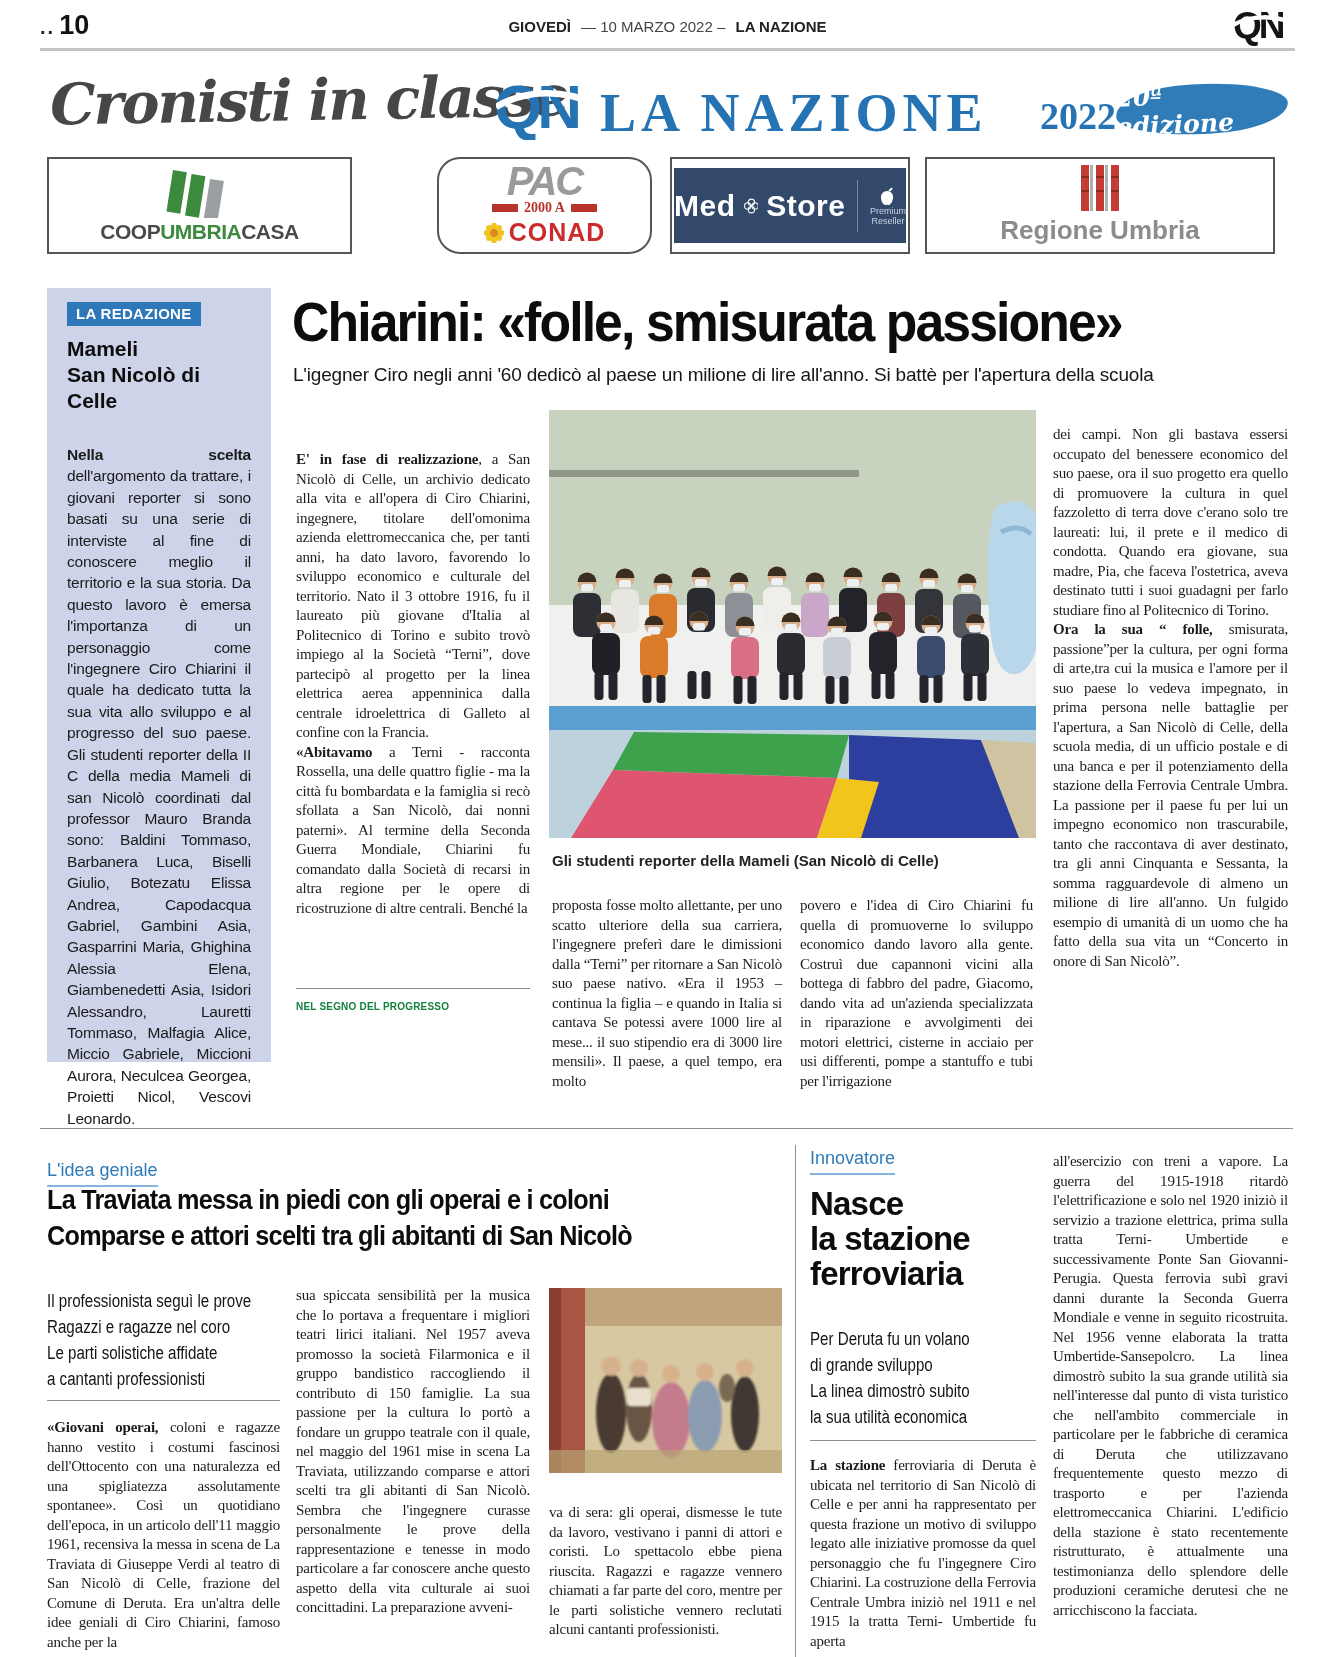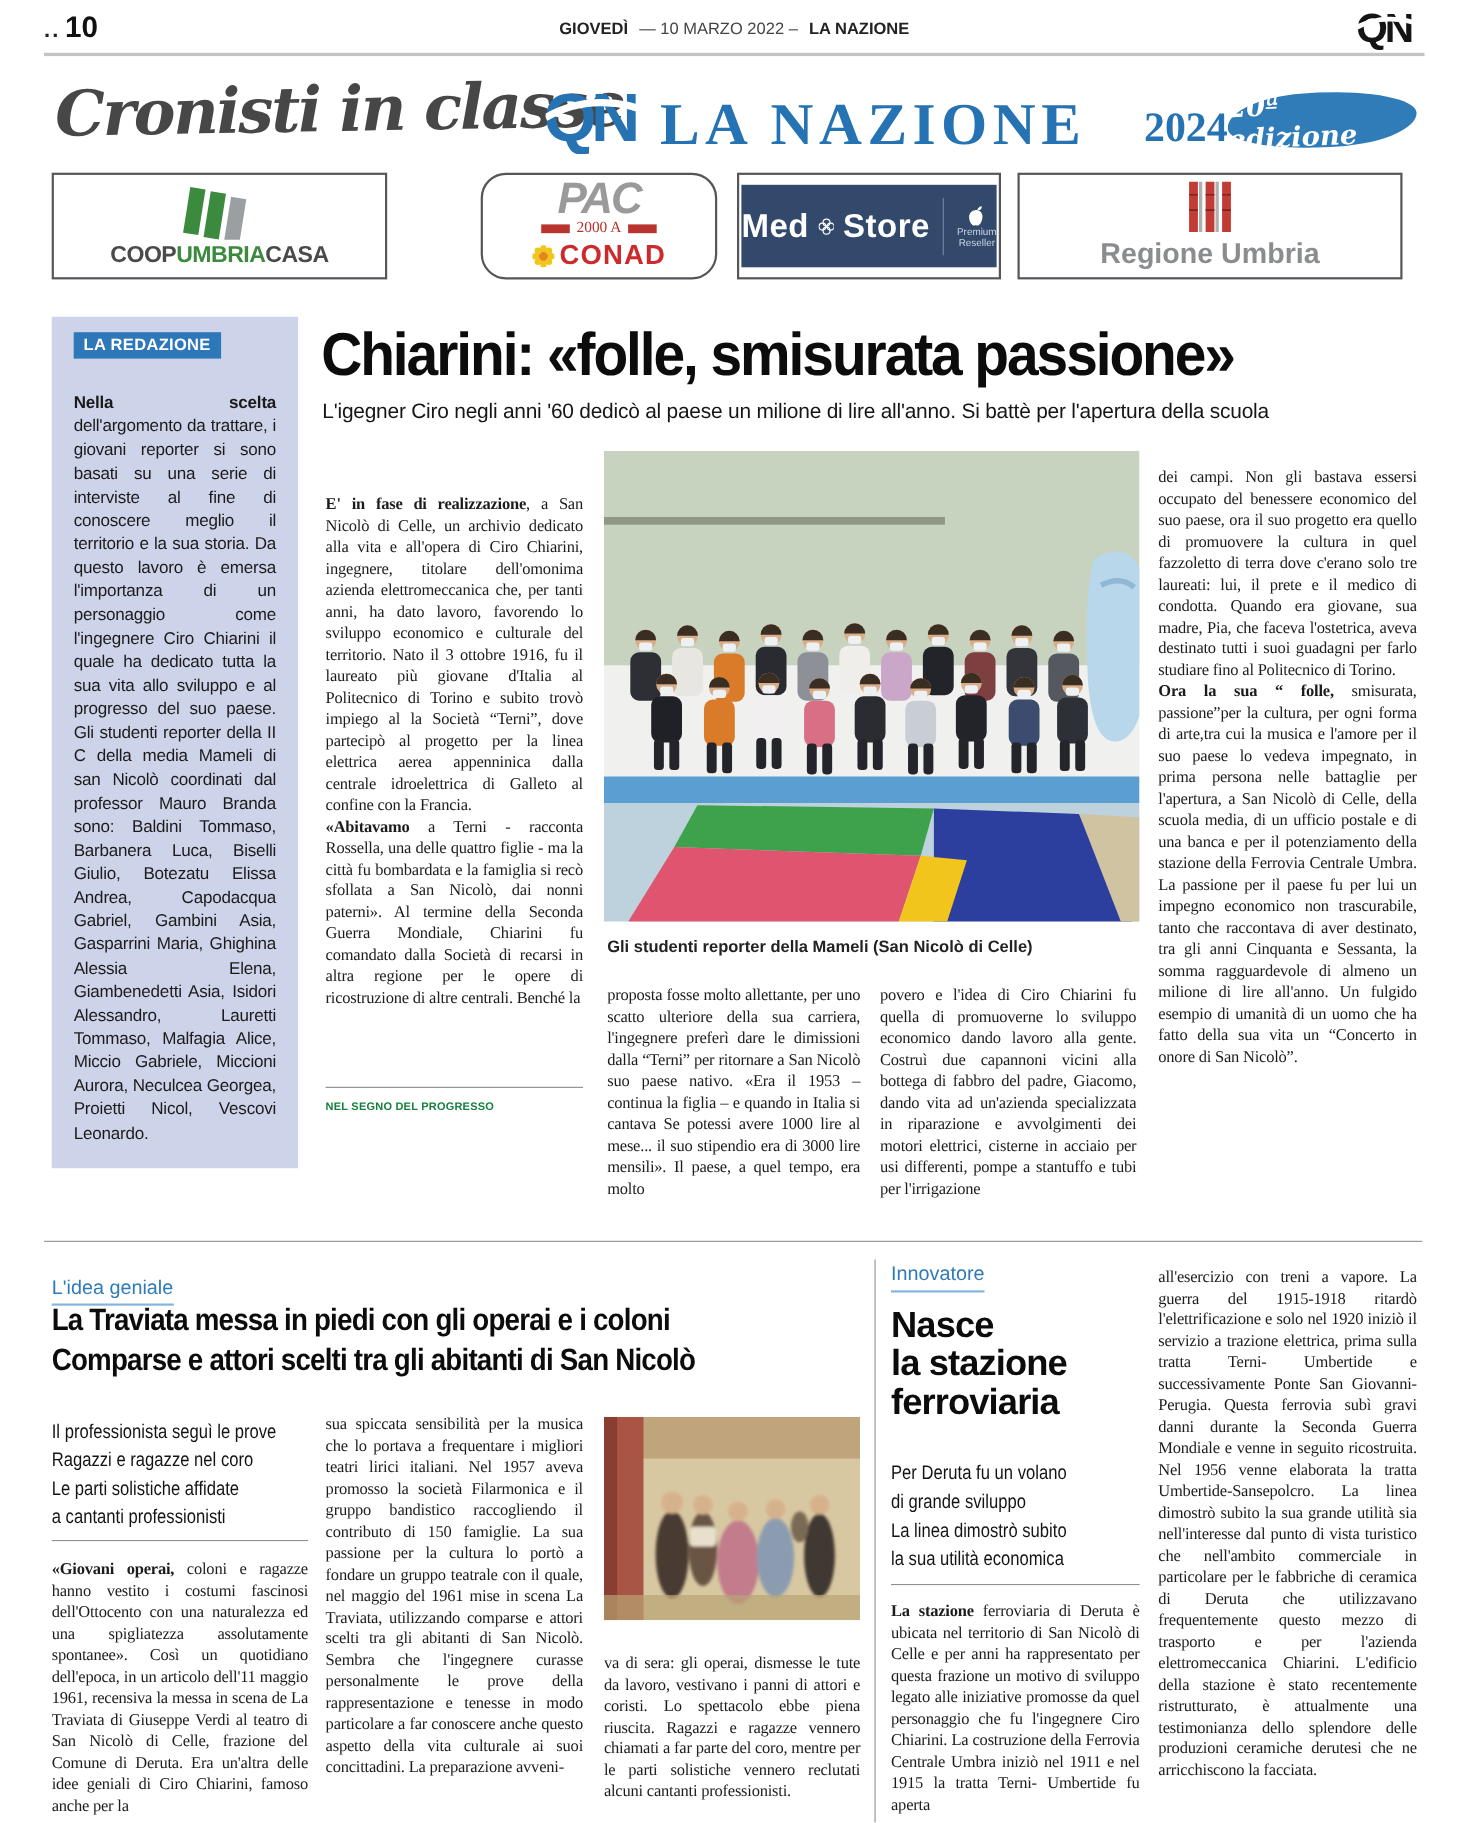--- a/index.html
+++ b/index.html
@@ -28,21 +28,21 @@
                  font-family:"DejaVu Serif",serif;font-style:italic;font-weight:bold;font-size:25px;}
 
   
   .sponsor{top:157px;height:97px;border:2px solid #55565a;background:#fff;box-sizing:border-box;
            display:flex;flex-direction:column;align-items:center;justify-content:center;}
   .coop-text{font-size:21px;font-weight:800;letter-spacing:-0.5px;color:#4a4a4a;margin-top:2px;}
   .coop-text .green{color:#3c8a3e;}
   .pac-name{font-size:40px;line-height:34px;font-weight:900;font-style:italic;color:#9a9a9a;letter-spacing:-2px;}
   .pac-sub{display:flex;align-items:center;gap:6px;margin:2px 0;}
   .pac-sub .bar{width:26px;height:8px;background:#b8342e;}
-  .pac-sub .t{color:#b8342e;font-size:14px;font-weight:normal;font-family:"Liberation Serif",serif;}
+  .pac-sub .t{color:#b8342e;font-size:14px;font-weight:bold;font-family:"Liberation Serif",serif;}
   .conad-row{display:flex;align-items:center;gap:5px;}
   .conad-row .t{font-size:25px;font-weight:900;color:#cd2a2c;letter-spacing:1px;}
   .med-inner{width:232px;height:75px;background:#33496b;display:flex;align-items:center;justify-content:center;gap:8px;}
   .med-word{color:#fff;font-size:30px;font-weight:bold;letter-spacing:0.5px;}
   .med-div{width:1px;height:52px;background:#7487a7;margin:0 4px;}
   .med-right{display:flex;flex-direction:column;align-items:center;color:#c9d3e3;font-size:9px;line-height:10px;}
   .regione-label{font-size:26px;font-weight:bold;color:#8a8c8e;margin-top:4px;}
 
   
   .sidebar{left:47px;top:288px;width:224px;height:774px;background:#cdd3e9;box-sizing:border-box;
@@ -117,21 +117,21 @@
     <path d="M0,21 C18,11 42,11 62,20" stroke="#fff" stroke-width="4.5" fill="none"></path>
   </svg>
   <div class="abs rule-top"></div>
 
   <div class="abs script-title">Cronisti in classe</div>
   <svg class="abs" style="left:496px;top:72px;" width="102" height="68" viewBox="0 0 102 68">
     <text x="-2" y="56" font-family="Liberation Sans, sans-serif" font-weight="bold" font-size="62" fill="#2573b3" letter-spacing="-5">QN</text>
     <path d="M0,35 C30,17 68,17 102,33" stroke="#fff" stroke-width="6.5" fill="none"></path>
   </svg>
   <div class="abs brand-name">LA NAZIONE</div>
-  <div class="abs brand-year">2024</div>
+  <div class="abs brand-year">2022</div>
   <div class="abs edition-badge">20ª edizione</div>
 
   <div class="abs sponsor" style="left:47px;width:305px;">
     <svg width="110" height="50" viewBox="0 0 110 50">
       <g transform="translate(28,2) rotate(9)">
         <rect x="0" y="0" width="14" height="42" fill="#3c8a3e"></rect>
         <rect x="19" y="1" width="14" height="42" fill="#3c8a3e"></rect>
         <rect x="38" y="3" width="14" height="42" fill="#9aa0a2"></rect>
       </g>
     </svg>
@@ -201,20 +201,24 @@
         <line x1="4" y1="26" x2="12" y2="26"></line>
           <line x1="19" y1="26" x2="27" y2="26"></line>
           <line x1="34" y1="26" x2="42" y2="26"></line>
       </g>
     </svg>
     <div class="regione-label">Regione Umbria</div>
   </div>
 
   <aside class="abs sidebar">
     <span class="red-badge">LA REDAZIONE</span>
+    <div class="red-title">
+      <div>Mameli</div>
+      <div>San Nicolò di Celle</div>
+    </div>
     <p class="red-body"><b>Nella scelta</b><span> dell'argomento da trattare, i giovani reporter si sono basati su una serie di interviste al fine di conoscere meglio il territorio e la sua storia. Da questo lavoro è emersa l'importanza di un personaggio come l'ingegnere Ciro Chiarini il quale ha dedicato tutta la sua vita allo sviluppo e al progresso del suo paese. Gli studenti reporter della II C della media Mameli di san Nicolò coordinati dal professor Mauro Branda sono: Baldini Tommaso, Barbanera Luca, Biselli Giulio, Botezatu Elissa Andrea, Capodacqua Gabriel, Gambini Asia, Gasparrini Maria, Ghighina Alessia Elena, Giambenedetti Asia, Isidori Alessandro, Lauretti Tommaso, Malfagia Alice, Miccio Gabriele, Miccioni Aurora, Neculcea Georgea, Proietti Nicol, Vescovi Leonardo.</span></p>
   </aside>
 
   <h1 class="abs headline" style="margin:0;">Chiarini: «folle, smisurata passione»</h1>
   <div class="abs subhead">L'igegner Ciro negli anni '60 dedicò al paese un milione di lire all'anno. Si battè per l'apertura della scuola</div>
 
   <div class="col m-col1">
     <p><b>E' in fase di realizzazione</b><span>, a San Nicolò di Celle, un archivio dedicato alla vita e all'opera di Ciro Chiarini, ingegnere, titolare dell'omonima azienda elettromeccanica che, per tanti anni, ha dato lavoro, favorendo lo sviluppo economico e culturale del territorio. Nato il 3 ottobre 1916, fu il laureato più giovane d'Italia al Politecnico di Torino e subito trovò impiego al la Società “Terni”, dove partecipò al progetto per la linea elettrica aerea appenninica dalla centrale idroelettrica di Galleto al confine con la Francia.</span></p>
     <p><b>«Abitavamo</b><span> a Terni - racconta Rossella, una delle quattro figlie - ma la città fu bombardata e la famiglia si recò sfollata a San Nicolò, dai nonni paterni». Al termine della Seconda Guerra Mondiale, Chiarini fu comandato dalla Società di recarsi in altra regione per le opere di ricostruzione di altre centrali. Benché la</span></p>
   </div>

